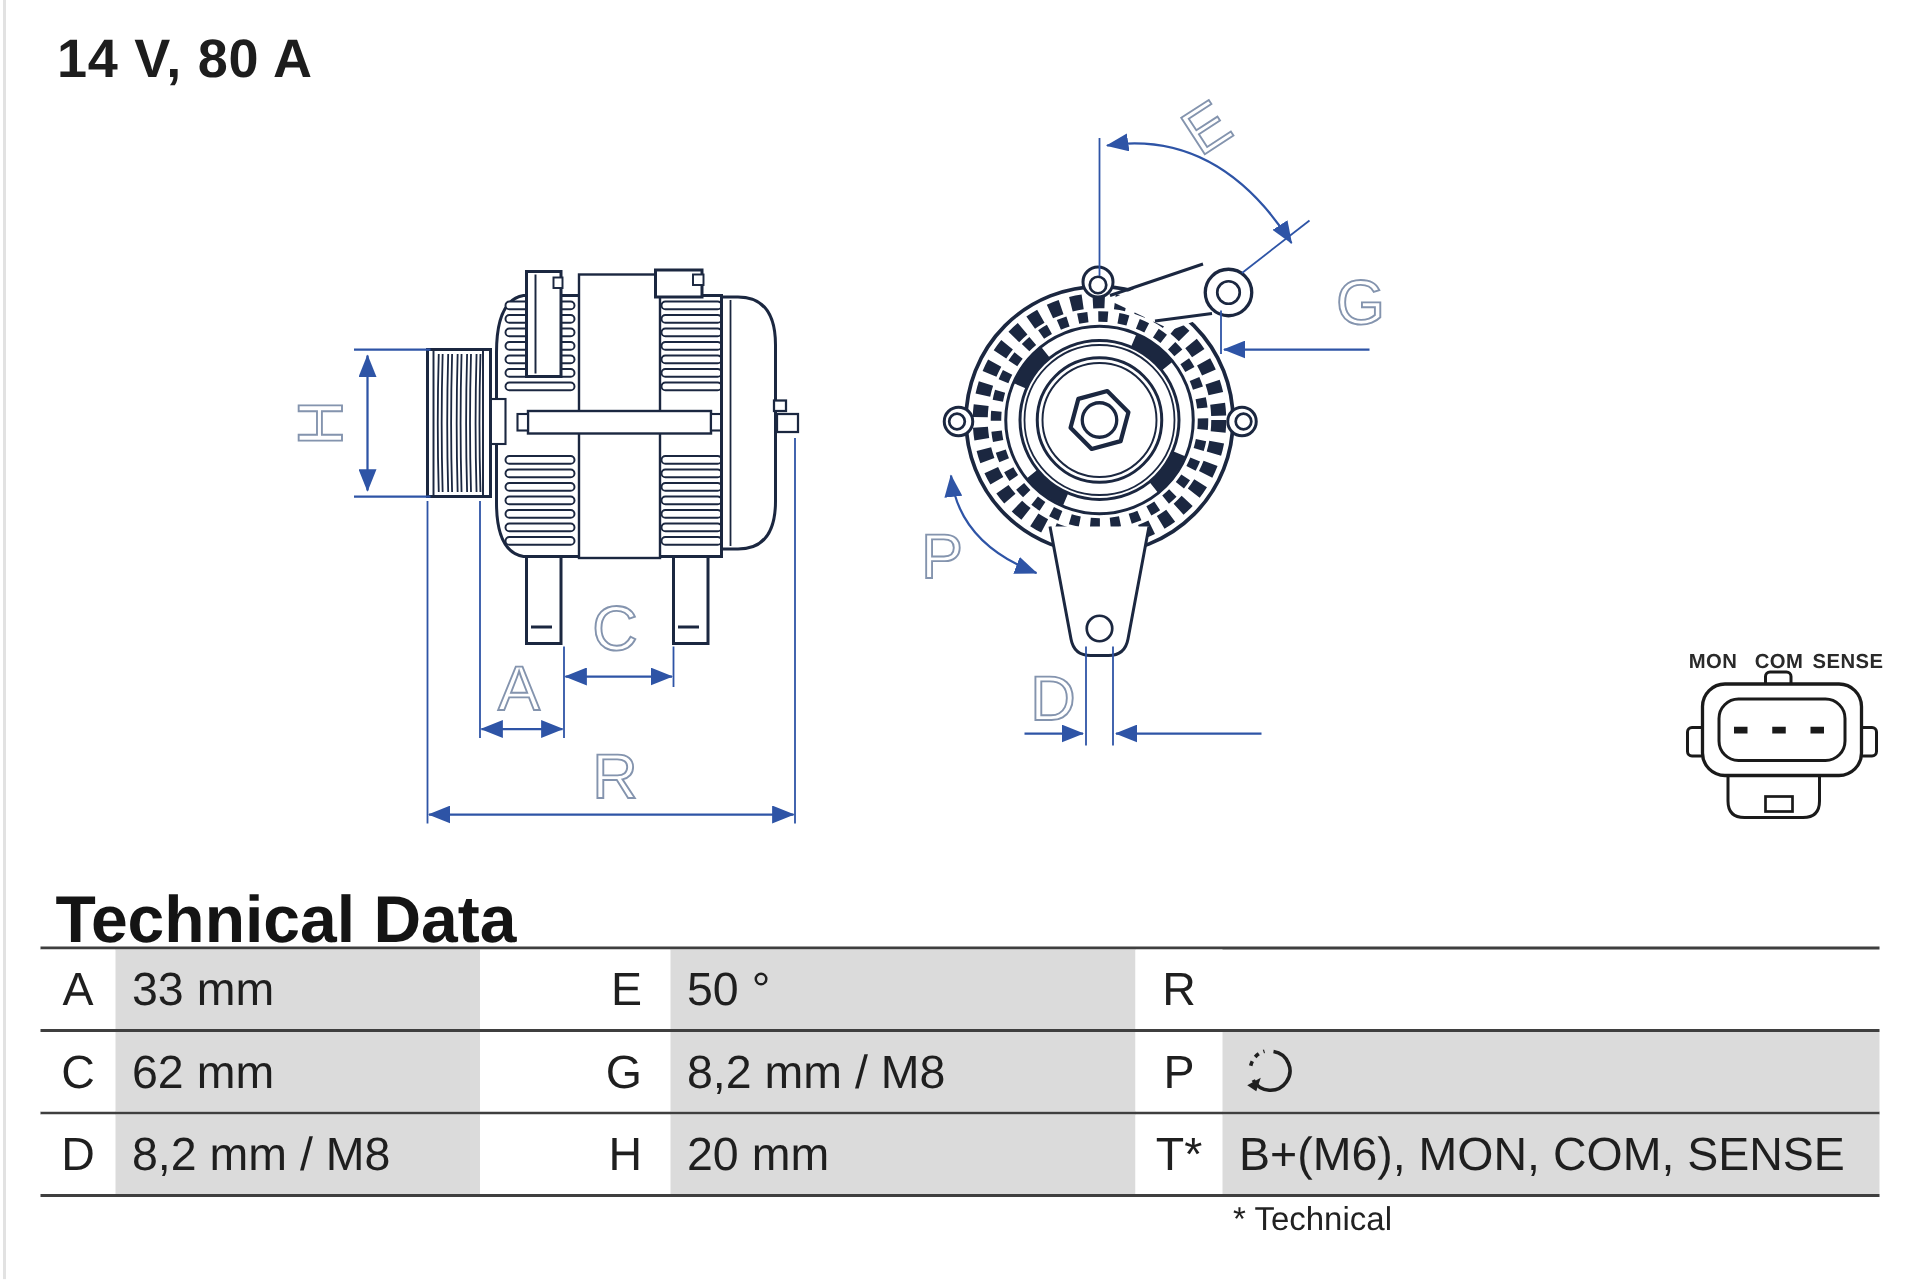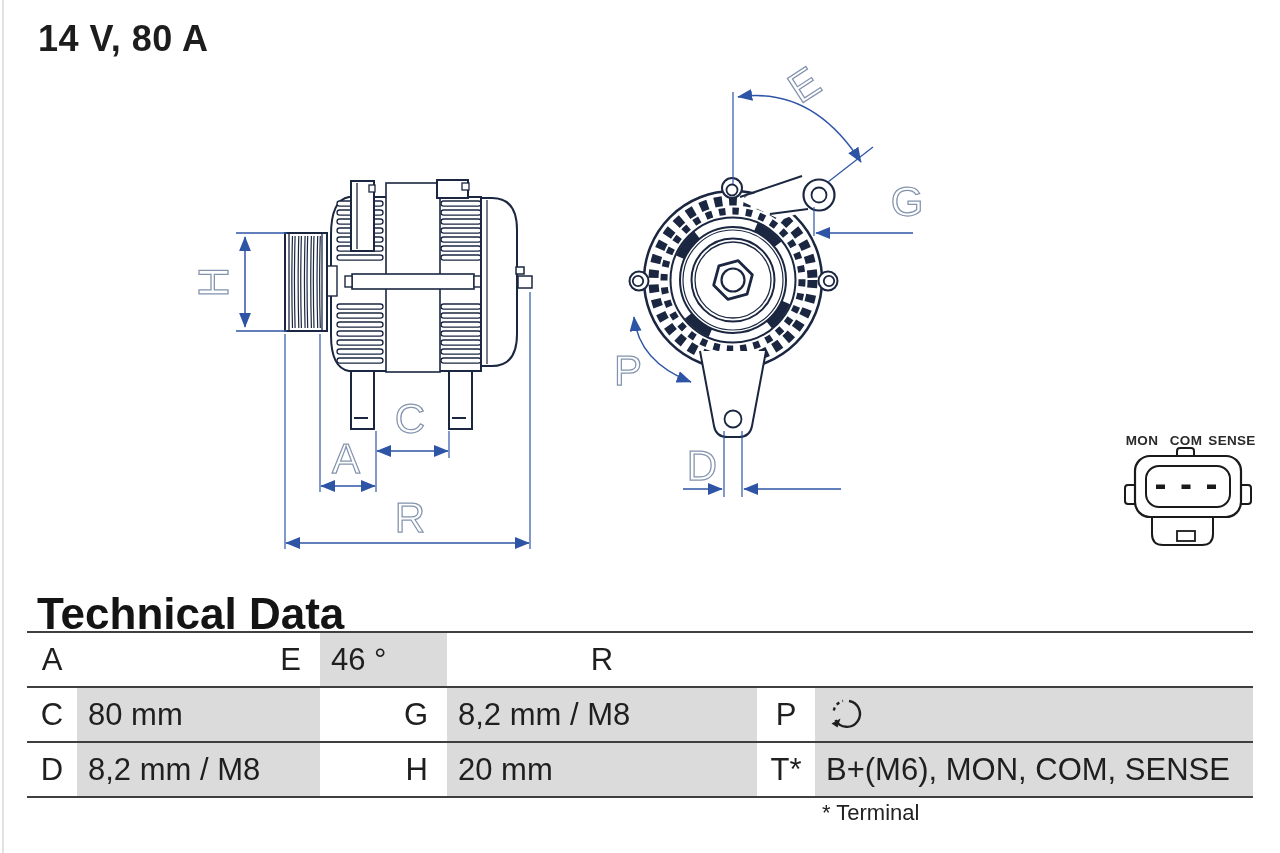--- a/index.html
+++ b/index.html
@@ -233,27 +233,28 @@
       <rect x="1207" y="484.5" width="9" height="4.5" fill="#1a1a1a"></rect>
       <rect class="conn" stroke-width="1.8" x="1177" y="531" width="18" height="10"></rect>
     </g>
   </svg>
 
   <div class="tech-heading">Technical Data</div>
 
   <div class="tech-table">
     <div class="t-row">
       <div class="cell-key">A</div>
+      <div class="cell-val">33 mm</div>
       <div class="cell-key k2">E</div>
-      <div class="cell-val">46 °</div>
+      <div class="cell-val">50 °</div>
       <div class="cell-key">R</div>
     </div>
     <div class="t-row">
       <div class="cell-key">C</div>
-      <div class="cell-val">80 mm</div>
+      <div class="cell-val">62 mm</div>
       <div class="cell-key k2">G</div>
       <div class="cell-val">8,2 mm / M8</div>
       <div class="cell-key">P</div>
       <div class="cell-val icon-cell">
         <svg width="46" height="42" viewBox="0 0 46 42">
           <path d="M25,7 A 13,13 0 1 1 11.5,26" fill="none" stroke="#1f1f1f" stroke-width="2.4"></path>
           <path d="M9.8,16.5 A 13,13 0 0 1 19,6.8" fill="none" stroke="#1f1f1f" stroke-width="2.4" stroke-dasharray="3.2 3.4"></path>
           <polygon points="7.5,29.5 16.5,24.5 13.5,33.5" fill="#1f1f1f"></polygon>
         </svg>
       </div>
@@ -261,14 +262,14 @@
     <div class="t-row">
       <div class="cell-key">D</div>
       <div class="cell-val">8,2 mm / M8</div>
       <div class="cell-key k2">H</div>
       <div class="cell-val">20 mm</div>
       <div class="cell-key">T*</div>
       <div class="cell-val">B+(M6), MON, COM, SENSE</div>
     </div>
   </div>
 
-  <div class="footnote">* Terminal</div>
+  <div class="footnote">* Technical</div>
 </div>
 
 </body></html>

